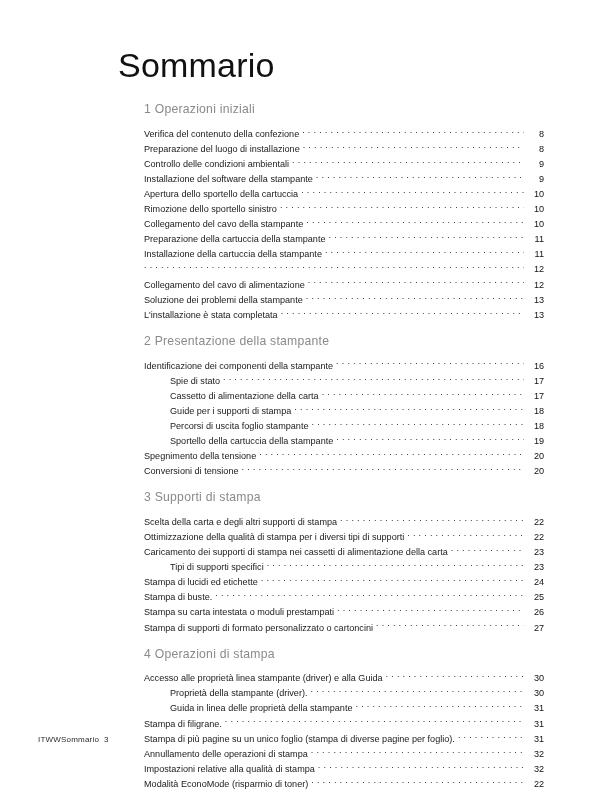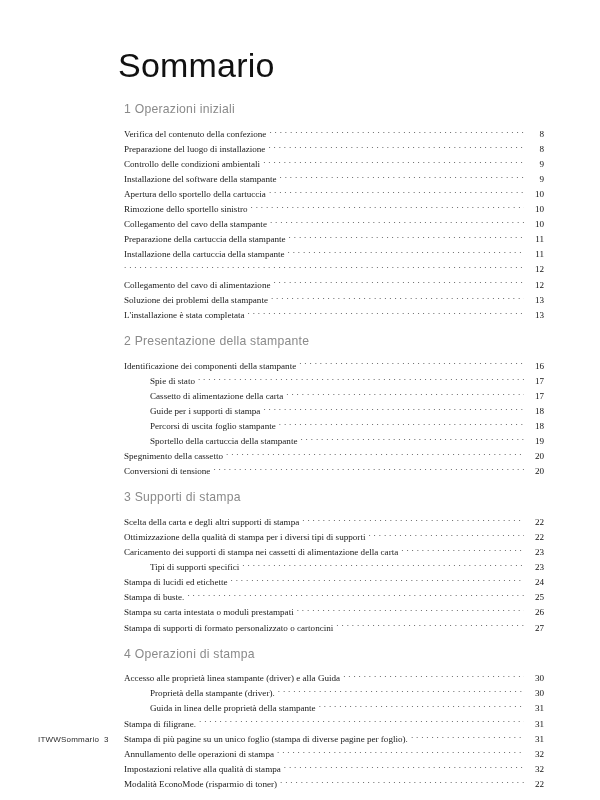--- a/index.html
+++ b/index.html
@@ -37,35 +37,35 @@
   
   .toc {
     position: absolute;
     left: 124px;
     top: 102px;
     width: 420px;
   }
 
   .section {
     margin-bottom: 12px;
+    margin-left: 20px;
   }
   .section:last-child { margin-bottom: 0; }
 
   .section-heading {
     font-size: 12.2px;
     font-weight: 400;
     color: #8a8a8a;
     letter-spacing: 0.25px;
     margin-bottom: 9px;
     line-height: 1.2;
   }
 
   .entries {
     display: block;
-    font-family: Liberation Serif, serif;
   }
 
   .entry {
     display: flex;
     align-items: baseline;
     font-size: 9.1px;
     line-height: 13.1px;
     color: #1a1a1a;
     white-space: nowrap;
   }
@@ -231,21 +231,21 @@
             <span class="entry-label">Percorsi di uscita foglio stampante</span>
             <span class="entry-dots"></span>
             <span class="entry-page">18</span>
           </div>
           <div class="entry level-2">
             <span class="entry-label">Sportello della cartuccia della stampante</span>
             <span class="entry-dots"></span>
             <span class="entry-page">19</span>
           </div>
           <div class="entry level-1">
-            <span class="entry-label">Spegnimento della cassetto</span>
+            <span class="entry-label">Spegnimento della tensione</span>
             <span class="entry-dots"></span>
             <span class="entry-page">20</span>
           </div>
           <div class="entry level-1">
             <span class="entry-label">Conversioni di tensione</span>
             <span class="entry-dots"></span>
             <span class="entry-page">20</span>
           </div>
         </div>
       </div>

